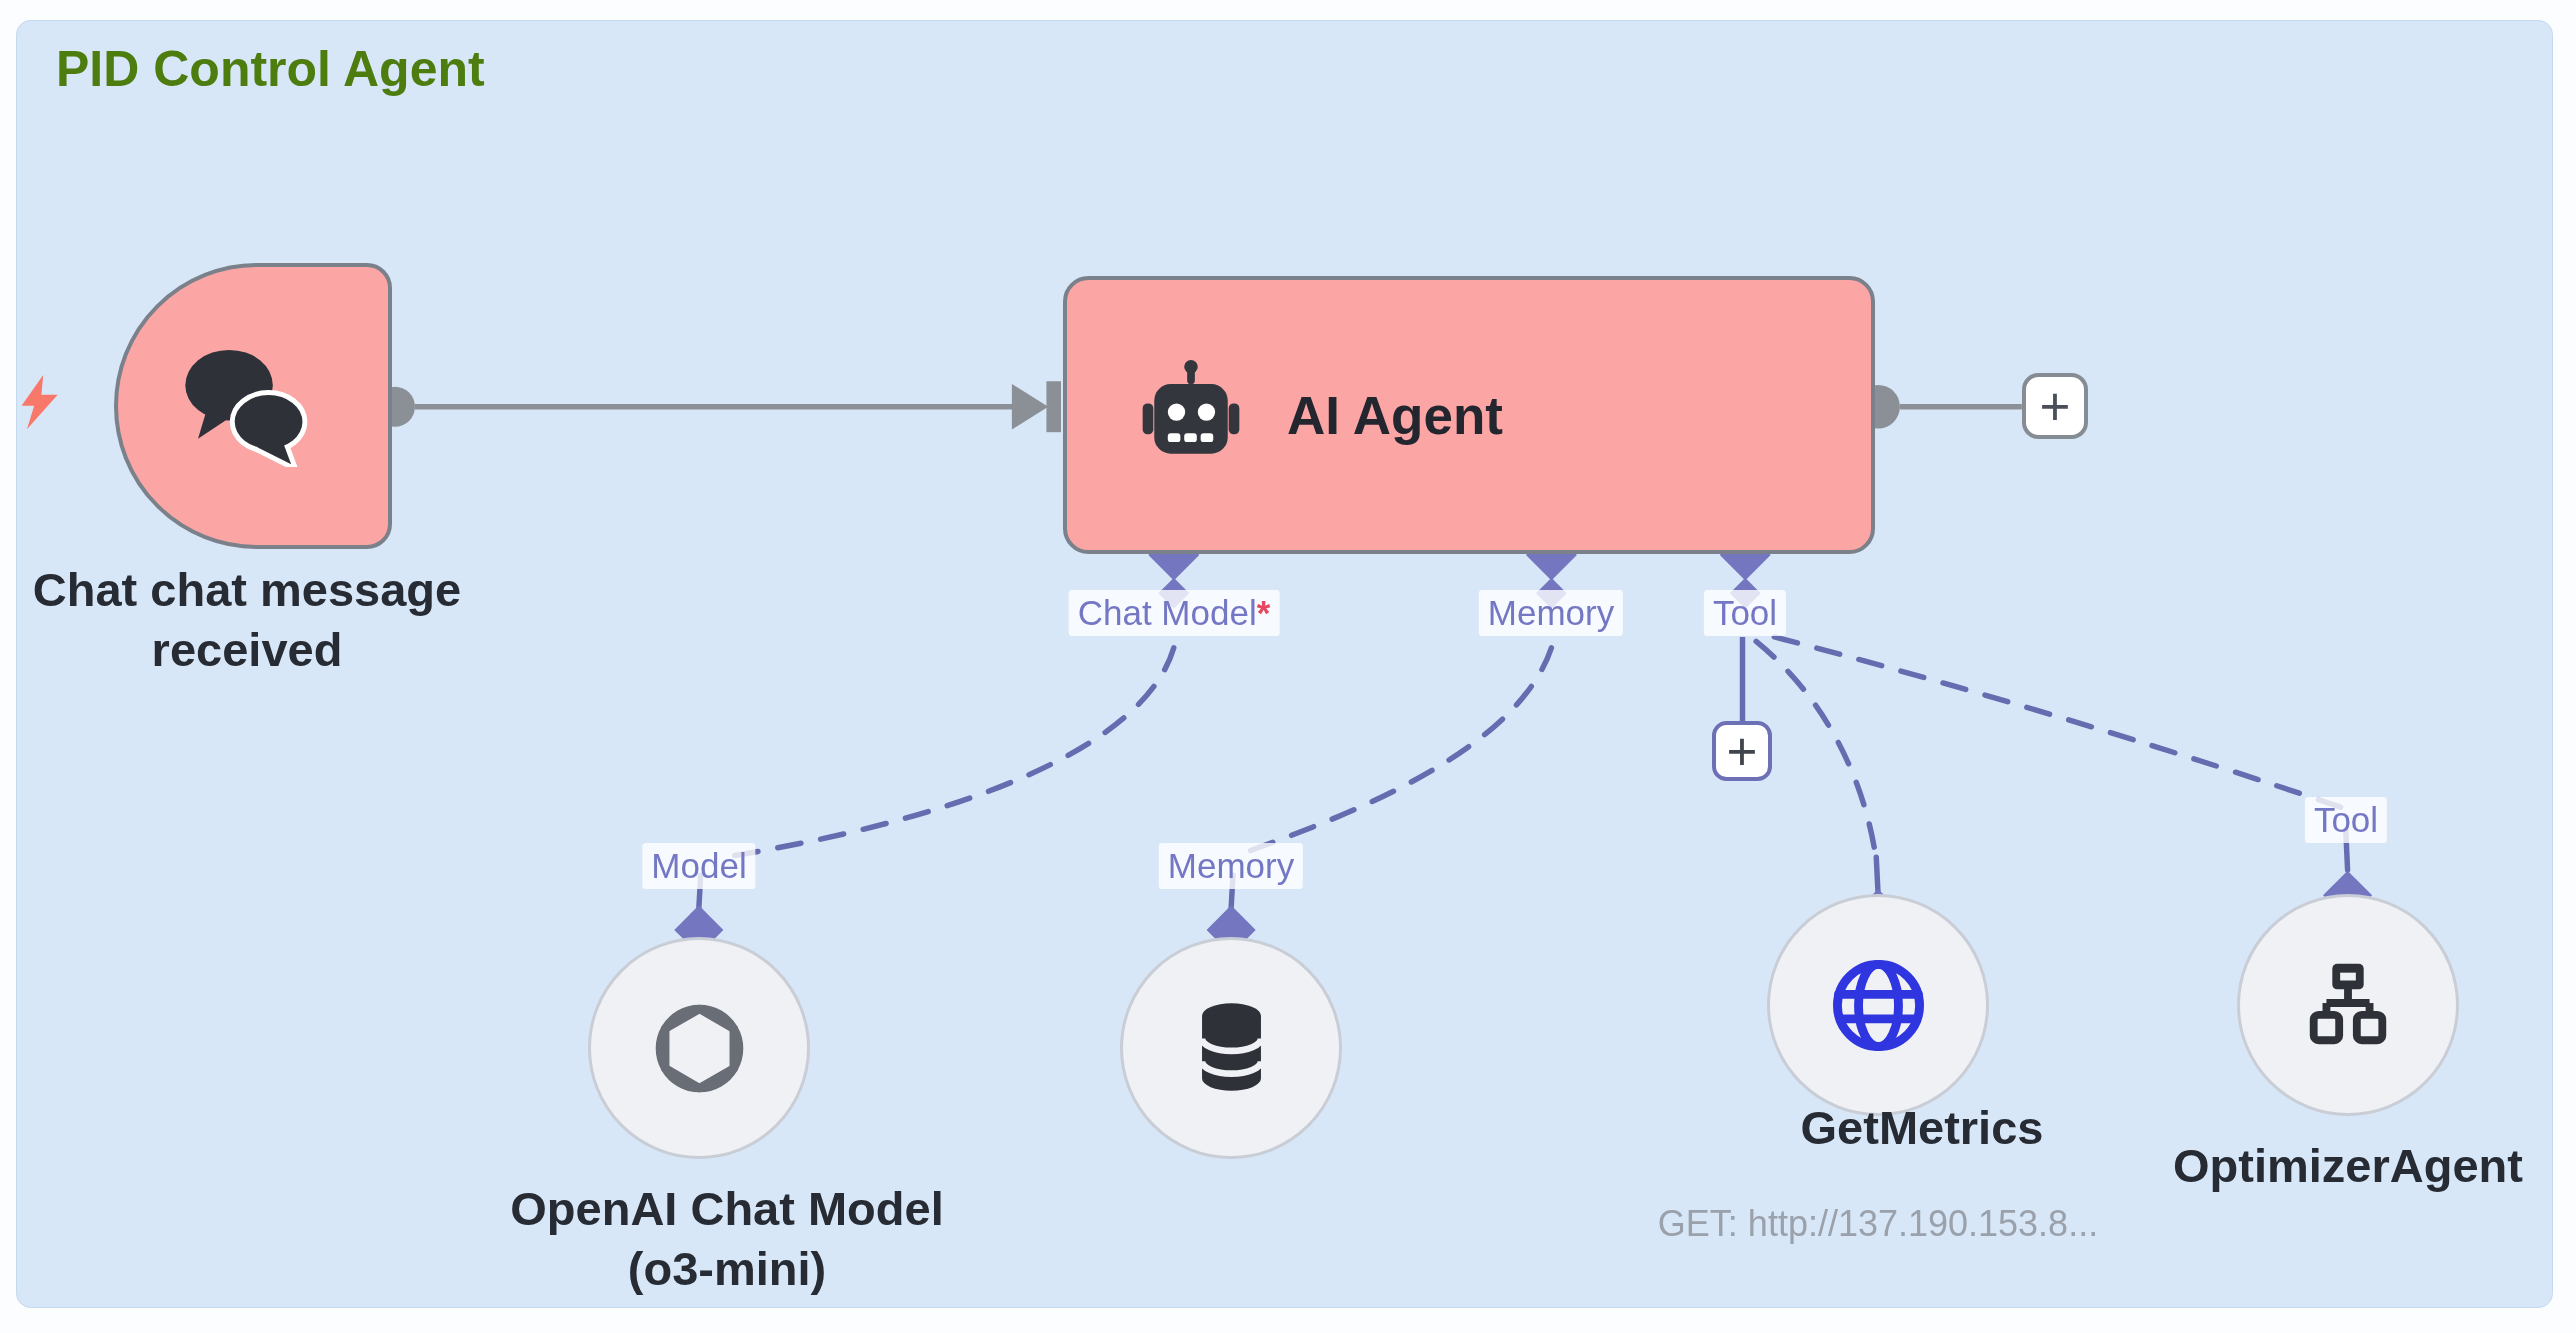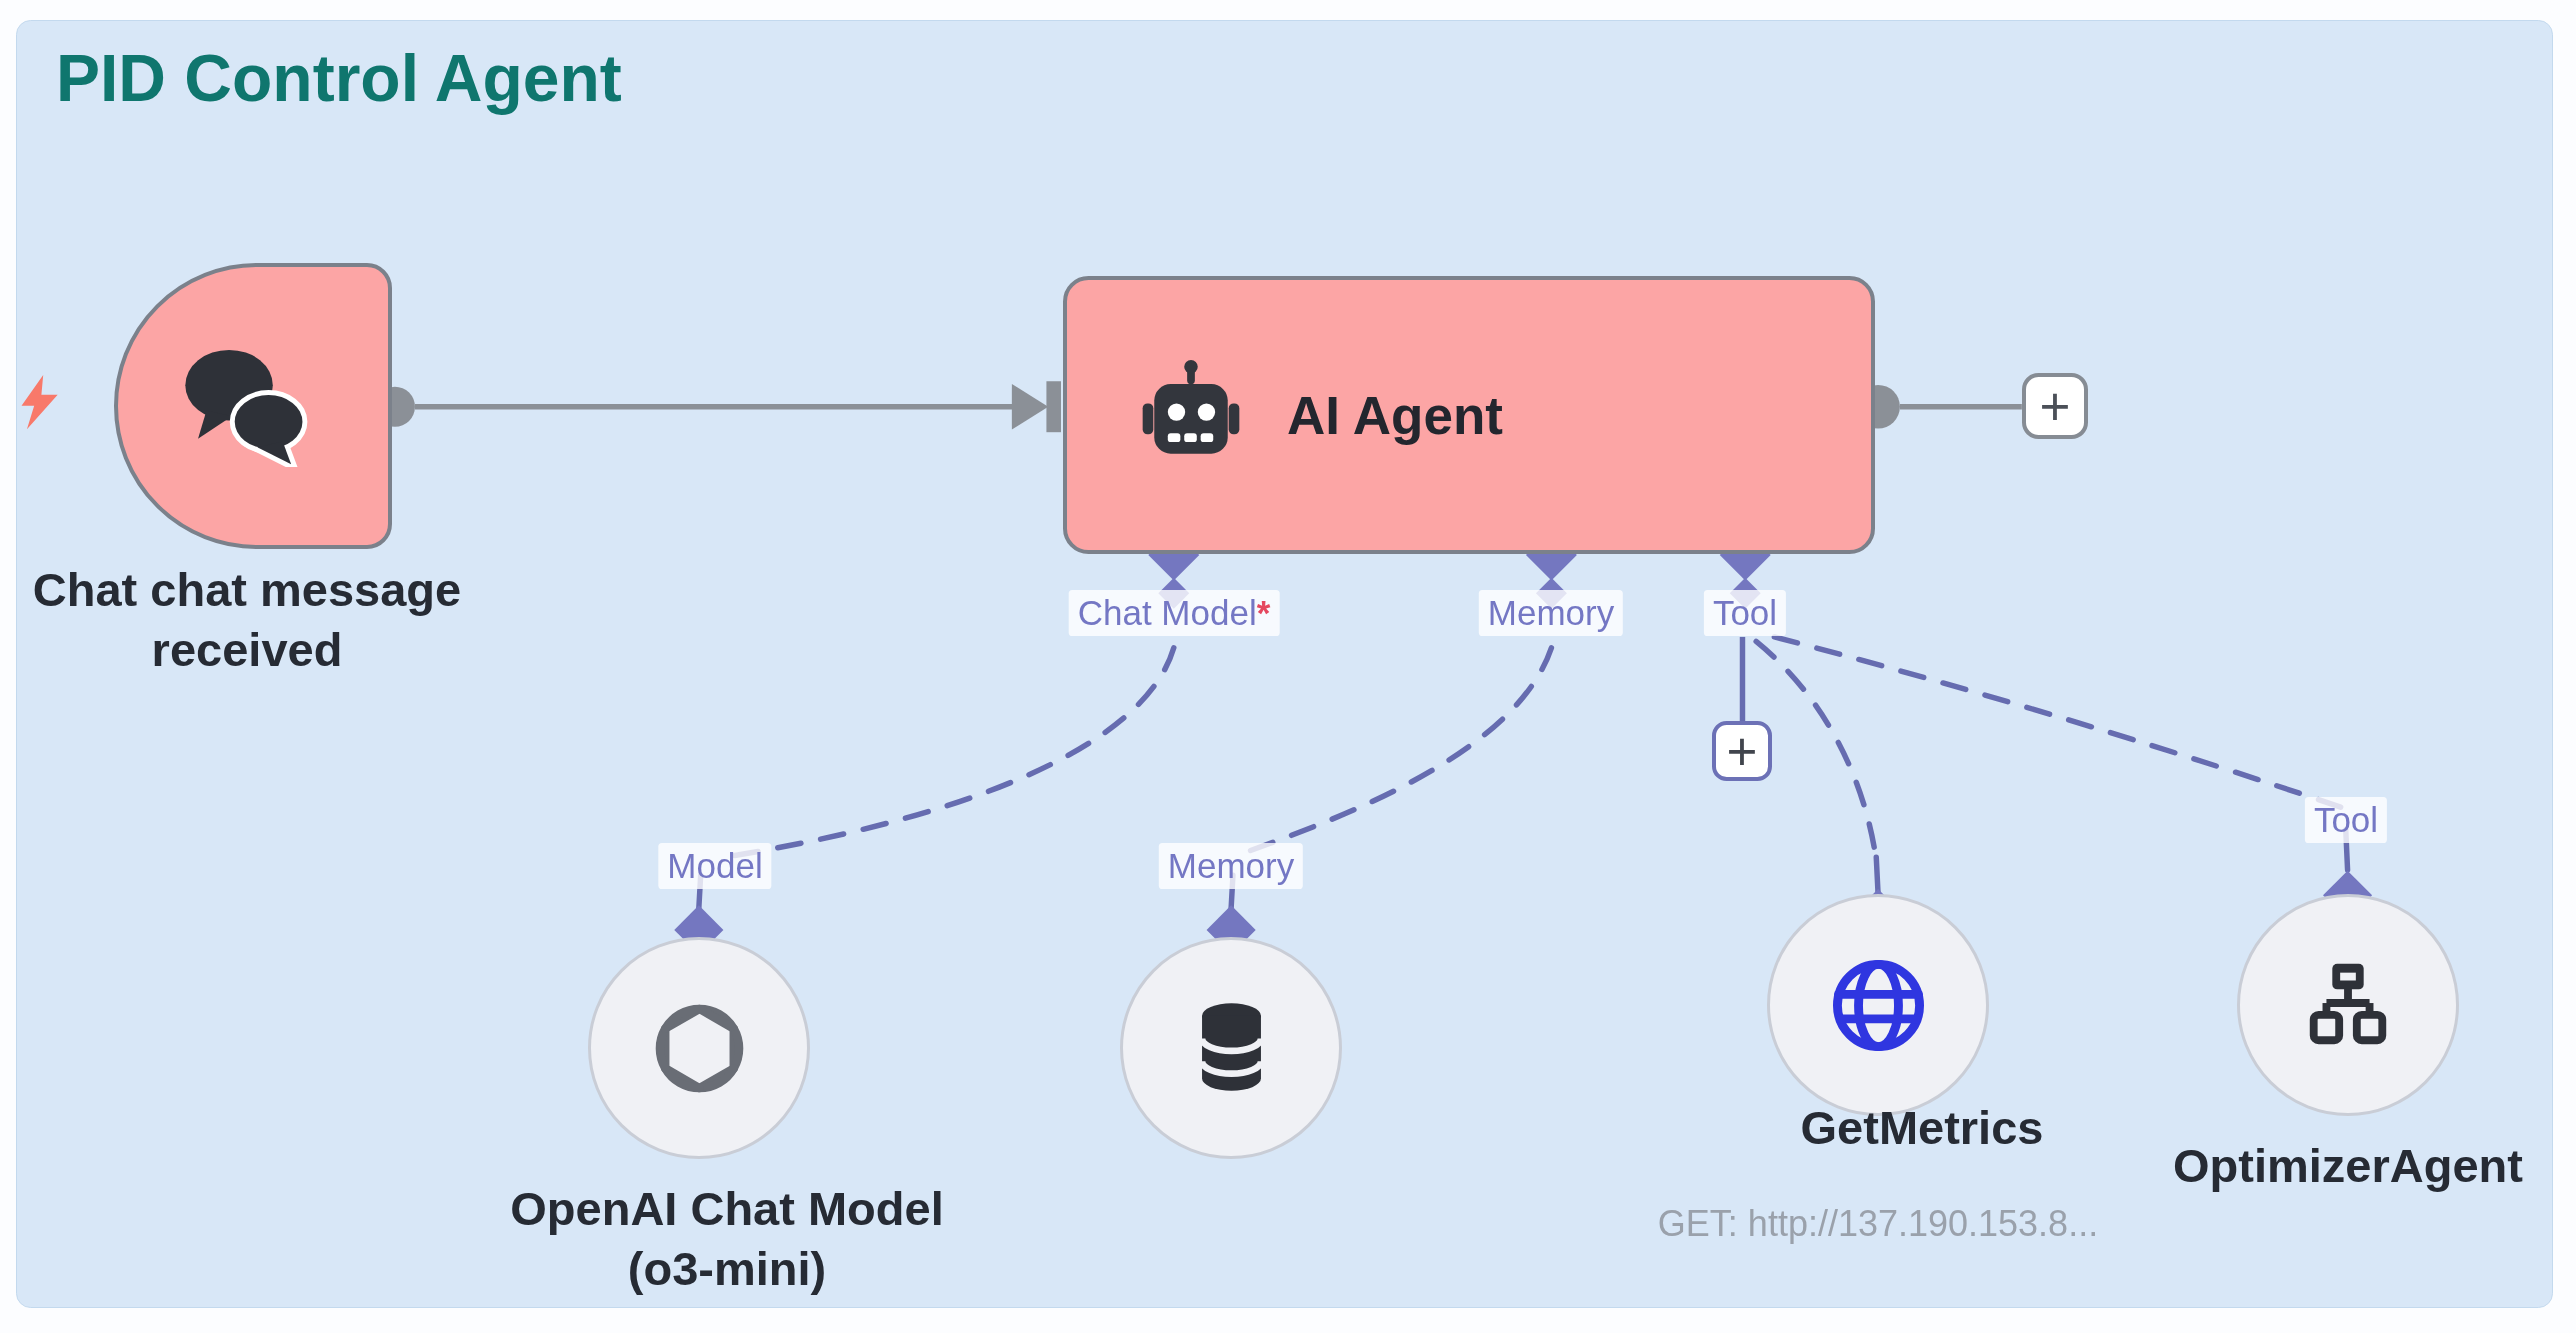--- a/index.html
+++ b/index.html
@@ -5,21 +5,21 @@
   html,body{margin:0;padding:0;background:#fcfdff;}
   #stage{
     position:relative;width:2576px;height:1333px;overflow:hidden;
     font-family:"Liberation Sans", sans-serif;background:#fcfdff;
   }
   #sticky{
     position:absolute;left:16.4px;top:20px;width:2537px;height:1288px;
     background:#d8e7f7;border:1.8px solid #c3d9ee;border-radius:14.6px;box-sizing:border-box;
   }
   #title{
-    position:absolute;left:56px;top:40px;font-size:66px;font-weight:700;color:#0f766e;white-space:nowrap;
+    position:absolute;left:56px;top:40px;font-size:50px;font-weight:700;color:#4d7c0f;white-space:nowrap;
   }
   svg.layer{position:absolute;left:0;top:0;pointer-events:none;}
   .node{position:absolute;background:#fca5a5;border:4.5px solid #7b818b;box-sizing:border-box;}
   #trigger-node{left:114px;top:263px;width:278px;height:286px;border-radius:146px 25.5px 25.5px 146px;}
   #agent-node{left:1063px;top:276px;width:812px;height:278px;border-radius:25.5px;display:flex;align-items:center;}
   .node-label{
     position:absolute;transform:translateX(-50%);text-align:center;white-space:nowrap;
     font-size:47px;font-weight:600;color:#262b34;line-height:1.28;
   }
   .sub-label{
@@ -150,21 +150,21 @@
   <div class="port-label" style="left:1174px;top:590px;padding-left:9px;">
     <span>Chat Model</span><span class="req">*</span>
   </div>
   <div class="port-label" style="left:1551px;top:590px;">
     <span>Memory</span>
   </div>
   <div class="port-label" style="left:1745px;top:590px;">
     <span>Tool</span>
   </div>
 
-  <div class="port-label" style="left:699px;top:843px;margin-left:16px;">
+  <div class="port-label" style="left:699px;top:843px;">
     <span>Model</span>
   </div>
   <div class="port-label" style="left:1231px;top:843px;">
     <span>Memory</span>
   </div>
   <div class="port-label" style="left:2346px;top:797px;">
     <span>Tool</span>
   </div>
 
   <div class="circle-node" style="left:588px;top:937px;">

